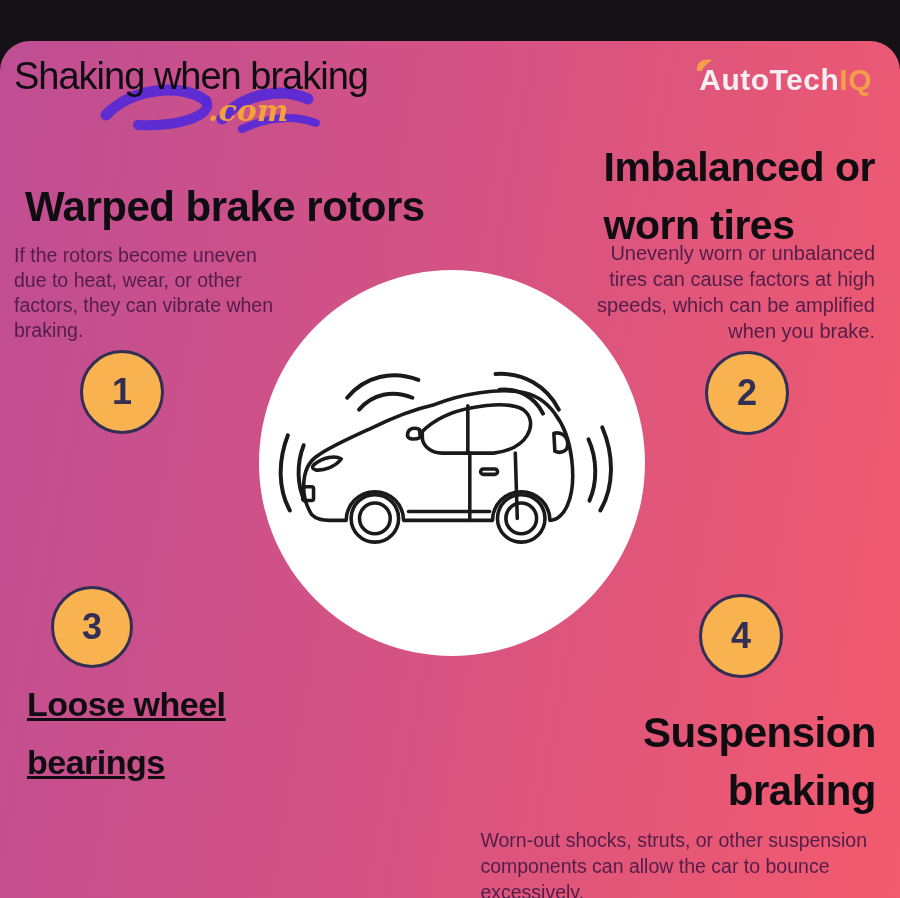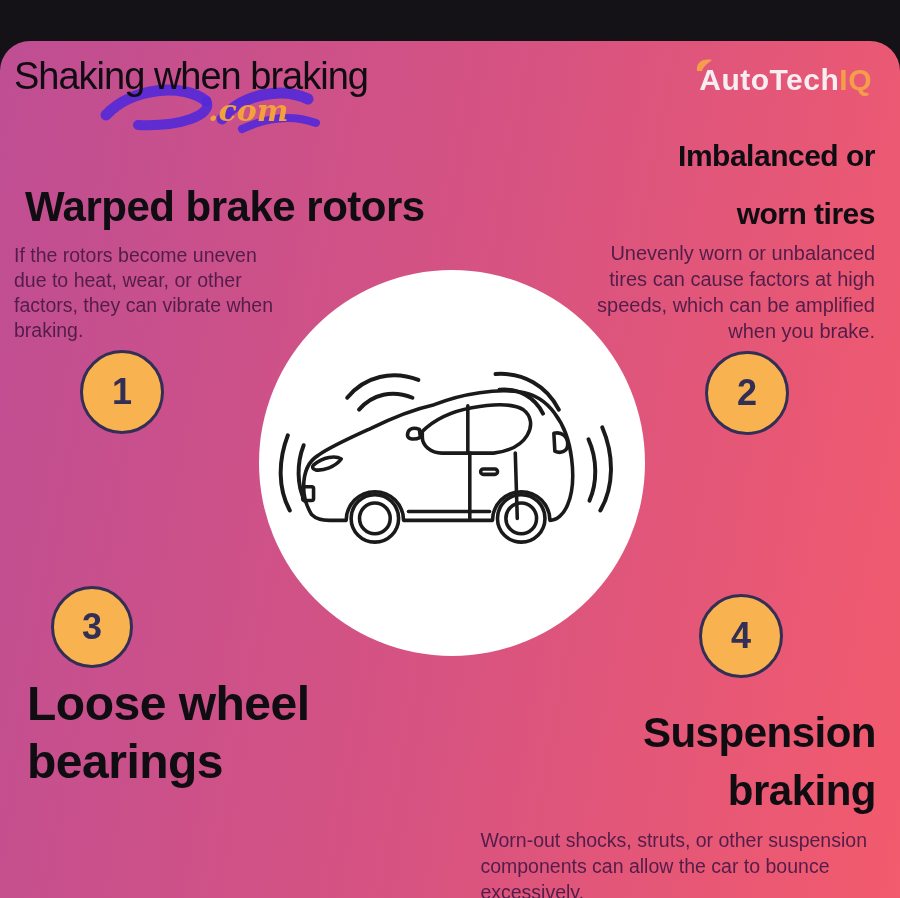--- a/index.html
+++ b/index.html
@@ -30,23 +30,23 @@
   
   .heading{
     font-weight:700;color:#0f0c12;letter-spacing:-0.5px;
     white-space:pre-line;z-index:2;
   }
   .body-text{
     color:#531d49;white-space:pre-line;z-index:2;
   }
   .h-warped{left:25px;top:139px;font-size:42px;line-height:54px;}
   .b-warped{left:14px;top:202px;font-size:19.5px;line-height:25px;text-align:left;}
-  .h-imbalanced{right:25px;top:86px;font-size:30px;line-height:58px;text-align:right;}
+  .h-imbalanced{right:25px;top:97px;font-size:41px;line-height:58px;}
   .b-imbalanced{right:25px;top:199px;font-size:20px;line-height:26px;text-align:right;}
-  .h-loose{left:27px;top:634px;font-size:48px;line-height:58px;}
+  .h-loose{left:27px;top:634px;font-size:34px;line-height:58px;text-decoration:underline;}
   .b-loose{left:14px;top:768px;font-size:20px;line-height:26px;}
   .h-suspension{right:24px;top:663px;font-size:42px;line-height:58px;text-align:right;}
   .b-suspension{right:33px;top:786px;font-size:19.5px;line-height:26px;text-align:left;}
   
   .badge{
     width:84px;height:84px;border-radius:50%;
     background:#f8b350;border:3px solid #332e55;
     display:flex;align-items:center;justify-content:center;
     font-size:36px;font-weight:700;color:#332e55;z-index:2;
   }

